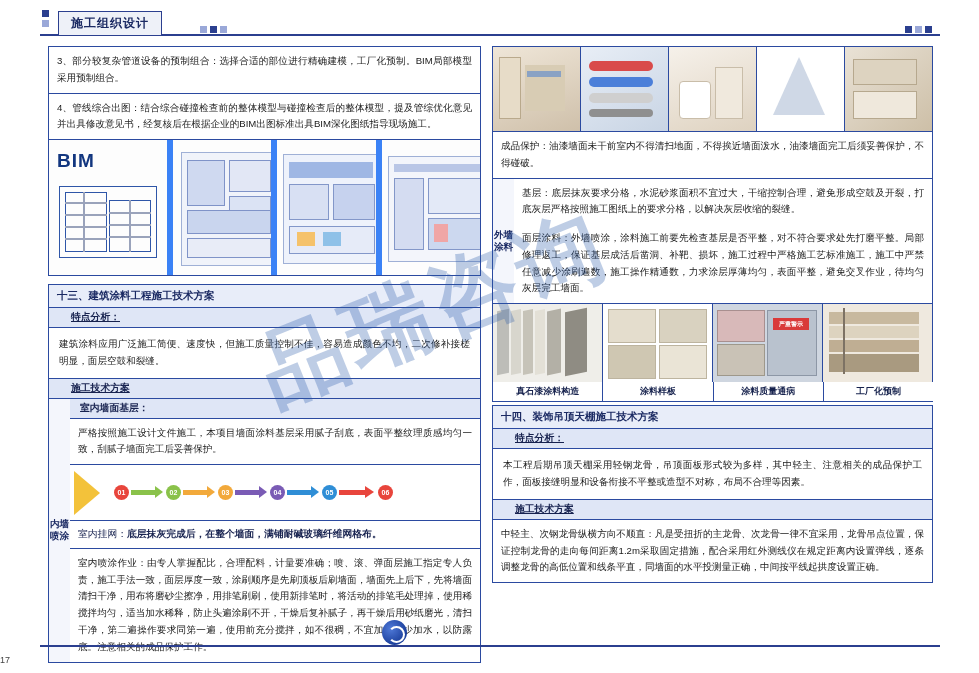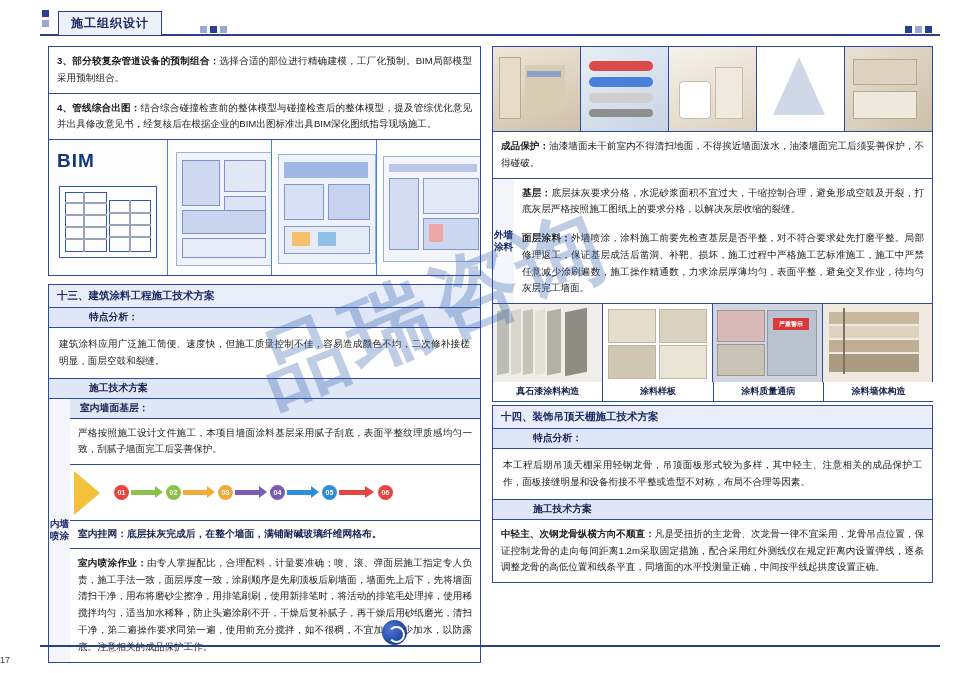--- a/index.html
+++ b/index.html
@@ -45,48 +45,48 @@
   .logo-mark:after{
     content:"";position:absolute;left:6px;top:6px;width:13px;height:13px;
     border:2px solid #fff;border-radius:50%;border-left-color:transparent;
   }
   .logo-txt{font-size:15px;font-weight:bold;color:#1b3f9b;letter-spacing:2px;}
 
   
   .colL{position:absolute;left:48px;top:46px;width:433px;}
   .colR{position:absolute;left:492px;top:46px;width:441px;}
   .txtbox{border:1px solid #2b4aa0;padding:6px 8px;line-height:1.75;font-size:9.6px;text-align:justify;box-sizing:border-box;}
-  .b{font-weight:bold;margin-top:31px;}
+  .b{font-weight:normal;margin-top:31px;}
   .sec-title{
     border:1px solid #2b4aa0;background:#e8edf9;color:#1b2a63;
     font-weight:bold;font-size:10.5px;padding:4px 8px;box-sizing:border-box;
   }
   .sub-head{
     border:1px solid #2b4aa0;background:#dfe6f6;color:#17224f;
     font-weight:bold;font-size:9.8px;padding:3px 10px;box-sizing:border-box;
   }
-  .sub-head.indent{padding-left:40px;}
+  .sub-head.indent{padding-left:22px;text-decoration:underline;}
 
   
   .rowflex{display:flex;}
   .sidelabel{
     width:22px;flex:0 0 22px;border:1px solid #2b4aa0;border-right:none;
     background:#f4f6fc;font-weight:bold;color:#1b2a63;font-size:9.6px;
     display:flex;align-items:center;justify-content:center;text-align:center;
     line-height:1.25;box-sizing:border-box;
   }
   .sidebody{flex:1;min-width:0;}
   .cap{
     border:1px solid #2b4aa0;border-top:none;text-align:center;font-size:9px;
     padding:3px 0;background:#fff;box-sizing:border-box;font-weight:bold;color:#16224d;
   }
 
   
   .bimbox{border:1px solid #2b4aa0;height:136px;display:flex;background:#fdfdfd;box-sizing:border-box;}
-  .bimcell{flex:1;position:relative;overflow:hidden;border-right:1px solid #3b82f6;}
+  .bimcell{flex:1;position:relative;overflow:hidden;border-right:6px solid #3b82f6;}
   .bimcell:last-child{border-right:none;}
   .bim-logo{position:absolute;left:8px;top:10px;font-size:19px;font-weight:bold;color:#12367f;letter-spacing:1px;}
   .wire{position:absolute;border:1px solid #2f56a8;}
   .wire.grey{border-color:#9aa3bb;}
   .blk{position:absolute;}
 
   
   .flow{
     border:1px solid #2b4aa0;border-top:none;height:56px;position:relative;
     background:#fff;box-sizing:border-box;
@@ -311,21 +311,21 @@
         <div class="blk" style="left:6px;top:22px;width:90px;height:12px;background:#ddd3bf;"></div>
         <div class="blk" style="left:6px;top:36px;width:90px;height:12px;background:#bfae93;"></div>
         <div class="blk" style="left:6px;top:50px;width:90px;height:18px;background:#a99a80;"></div>
         <div class="blk" style="left:20px;top:4px;width:2px;height:66px;background:#7d7264;"></div>
       </div>
     </div>
     <div class="capgrid">
       <div class="cap">真石漆涂料构造</div>
       <div class="cap">涂料样板</div>
       <div class="cap">涂料质量通病</div>
-      <div class="cap">涂料墙体构造</div>
+      <div class="cap">工厂化预制</div>
     </div>
 
     <div class="sec-title" style="margin-top:3px;">十四、装饰吊顶天棚施工技术方案</div>
 
     <div class="sub-head indent" style="border-top:none;">特点分析：</div>
     <div class="txtbox" style="border-top:none;padding:8px 10px;">本工程后期吊顶天棚采用轻钢龙骨，吊顶面板形式较为多样，其中轻主、注意相关的成品保护工作，面板接缝明显和设备衔接不平整或造型不对称，布局不合理等因素。</div>
 
     <div class="sub-head indent" style="border-top:none;">施工技术方案</div>
 
     <div class="txtbox" style="border-top:none;">

